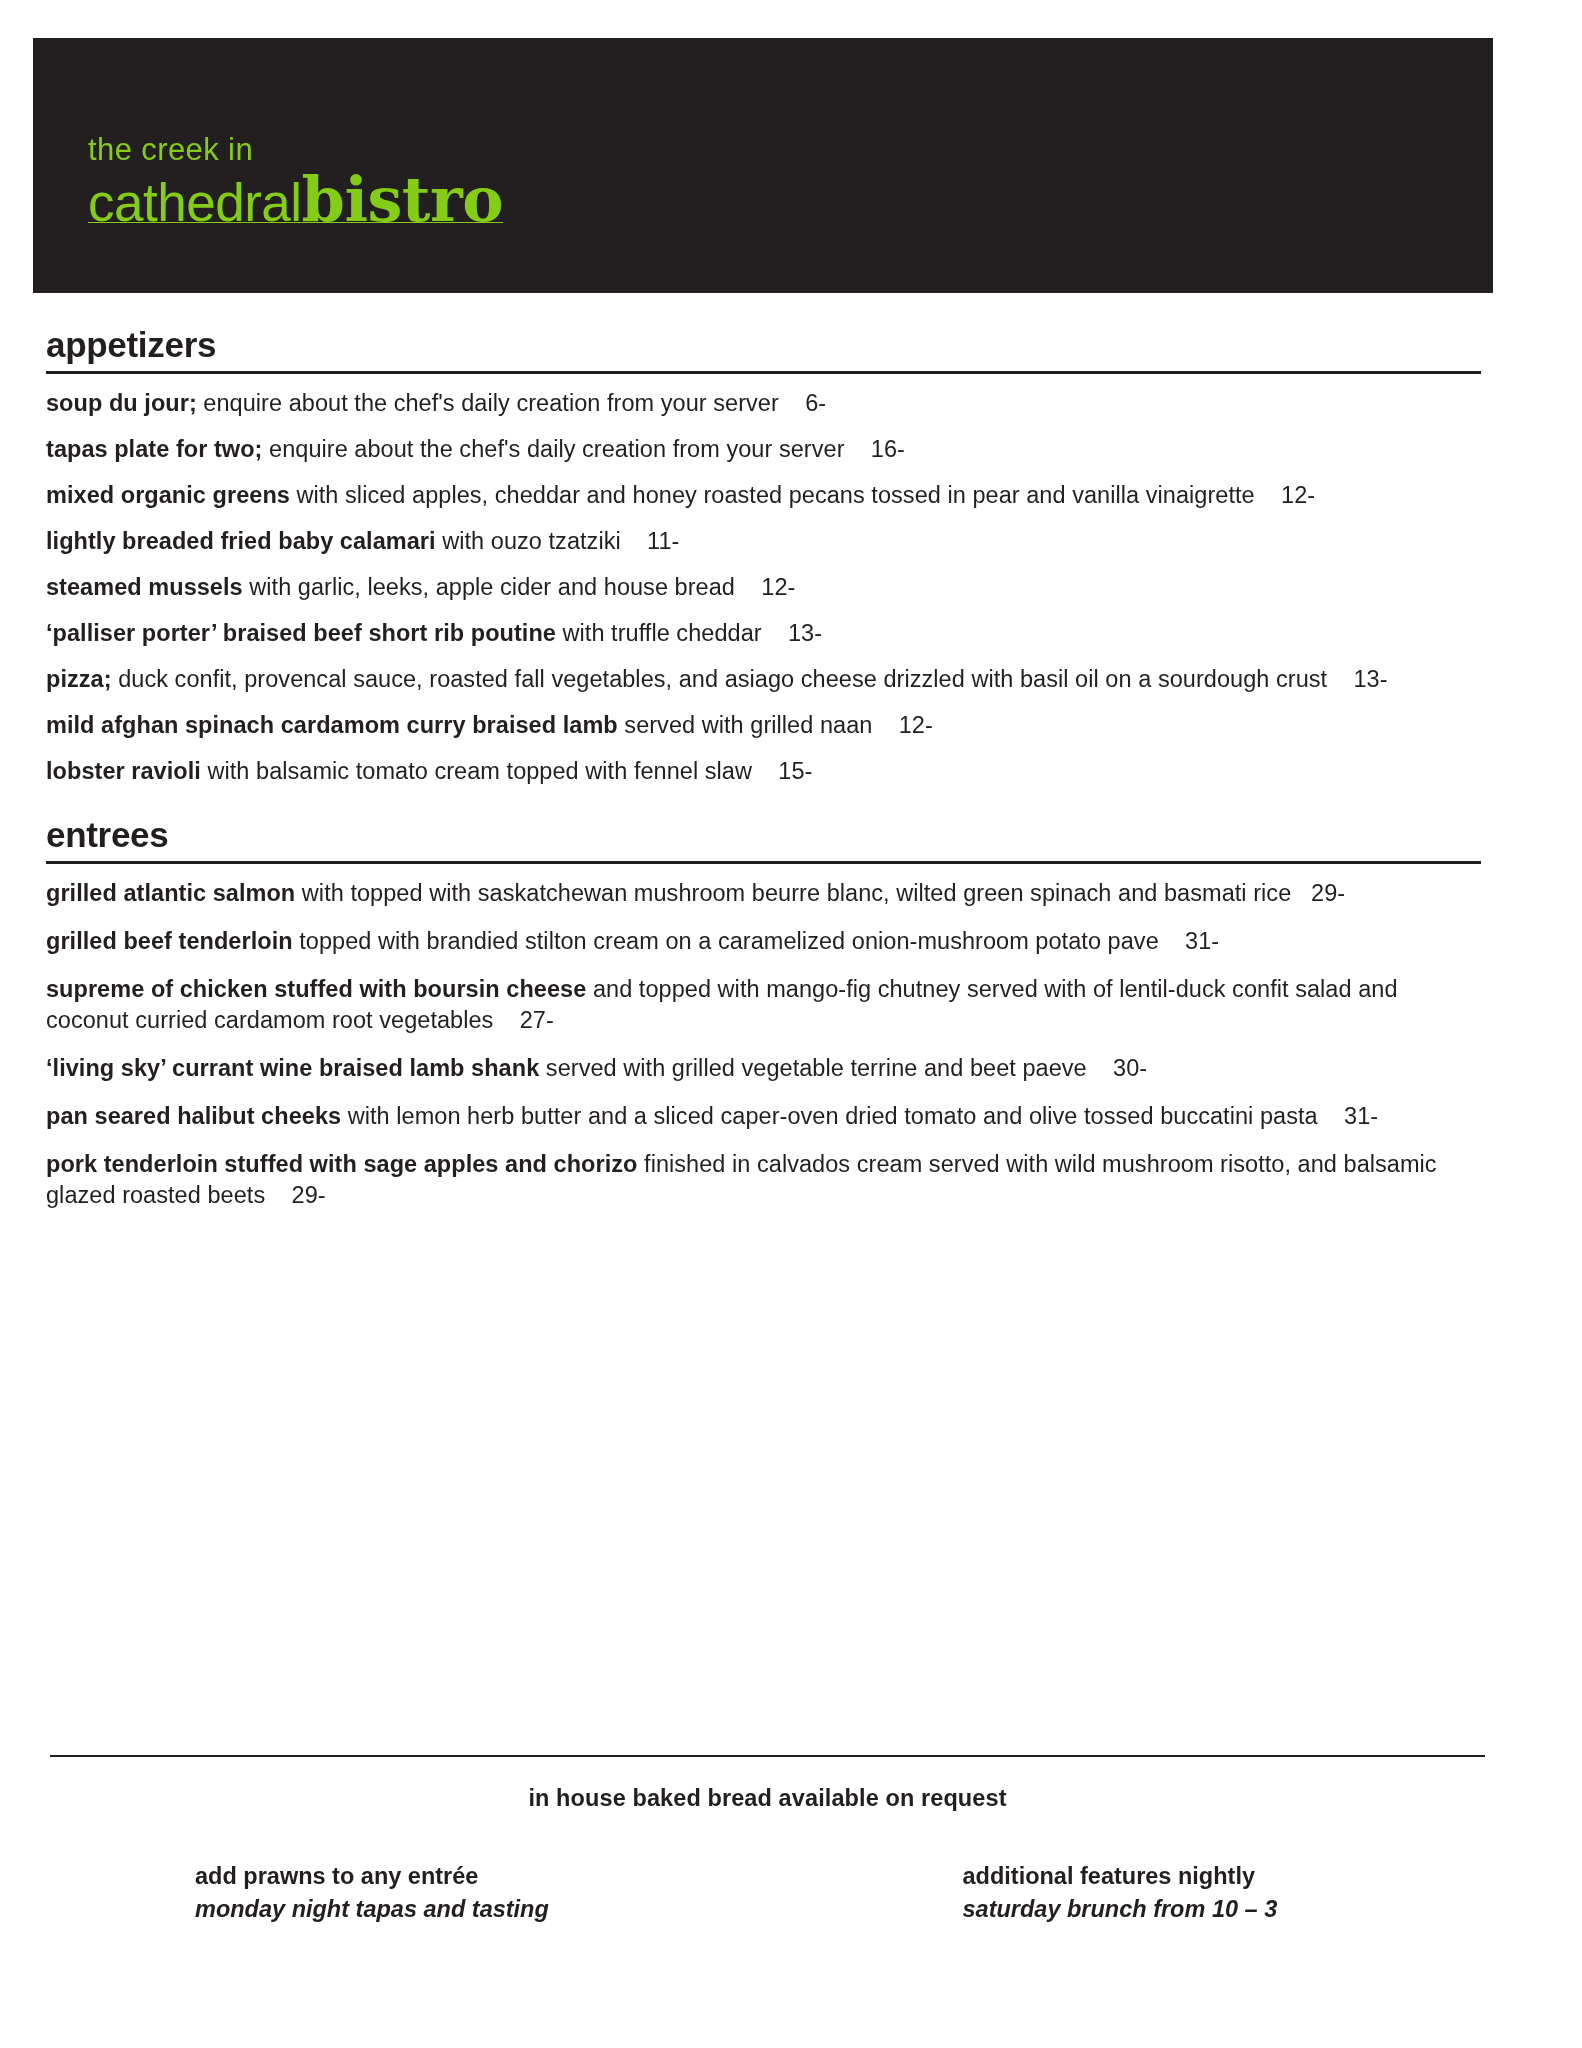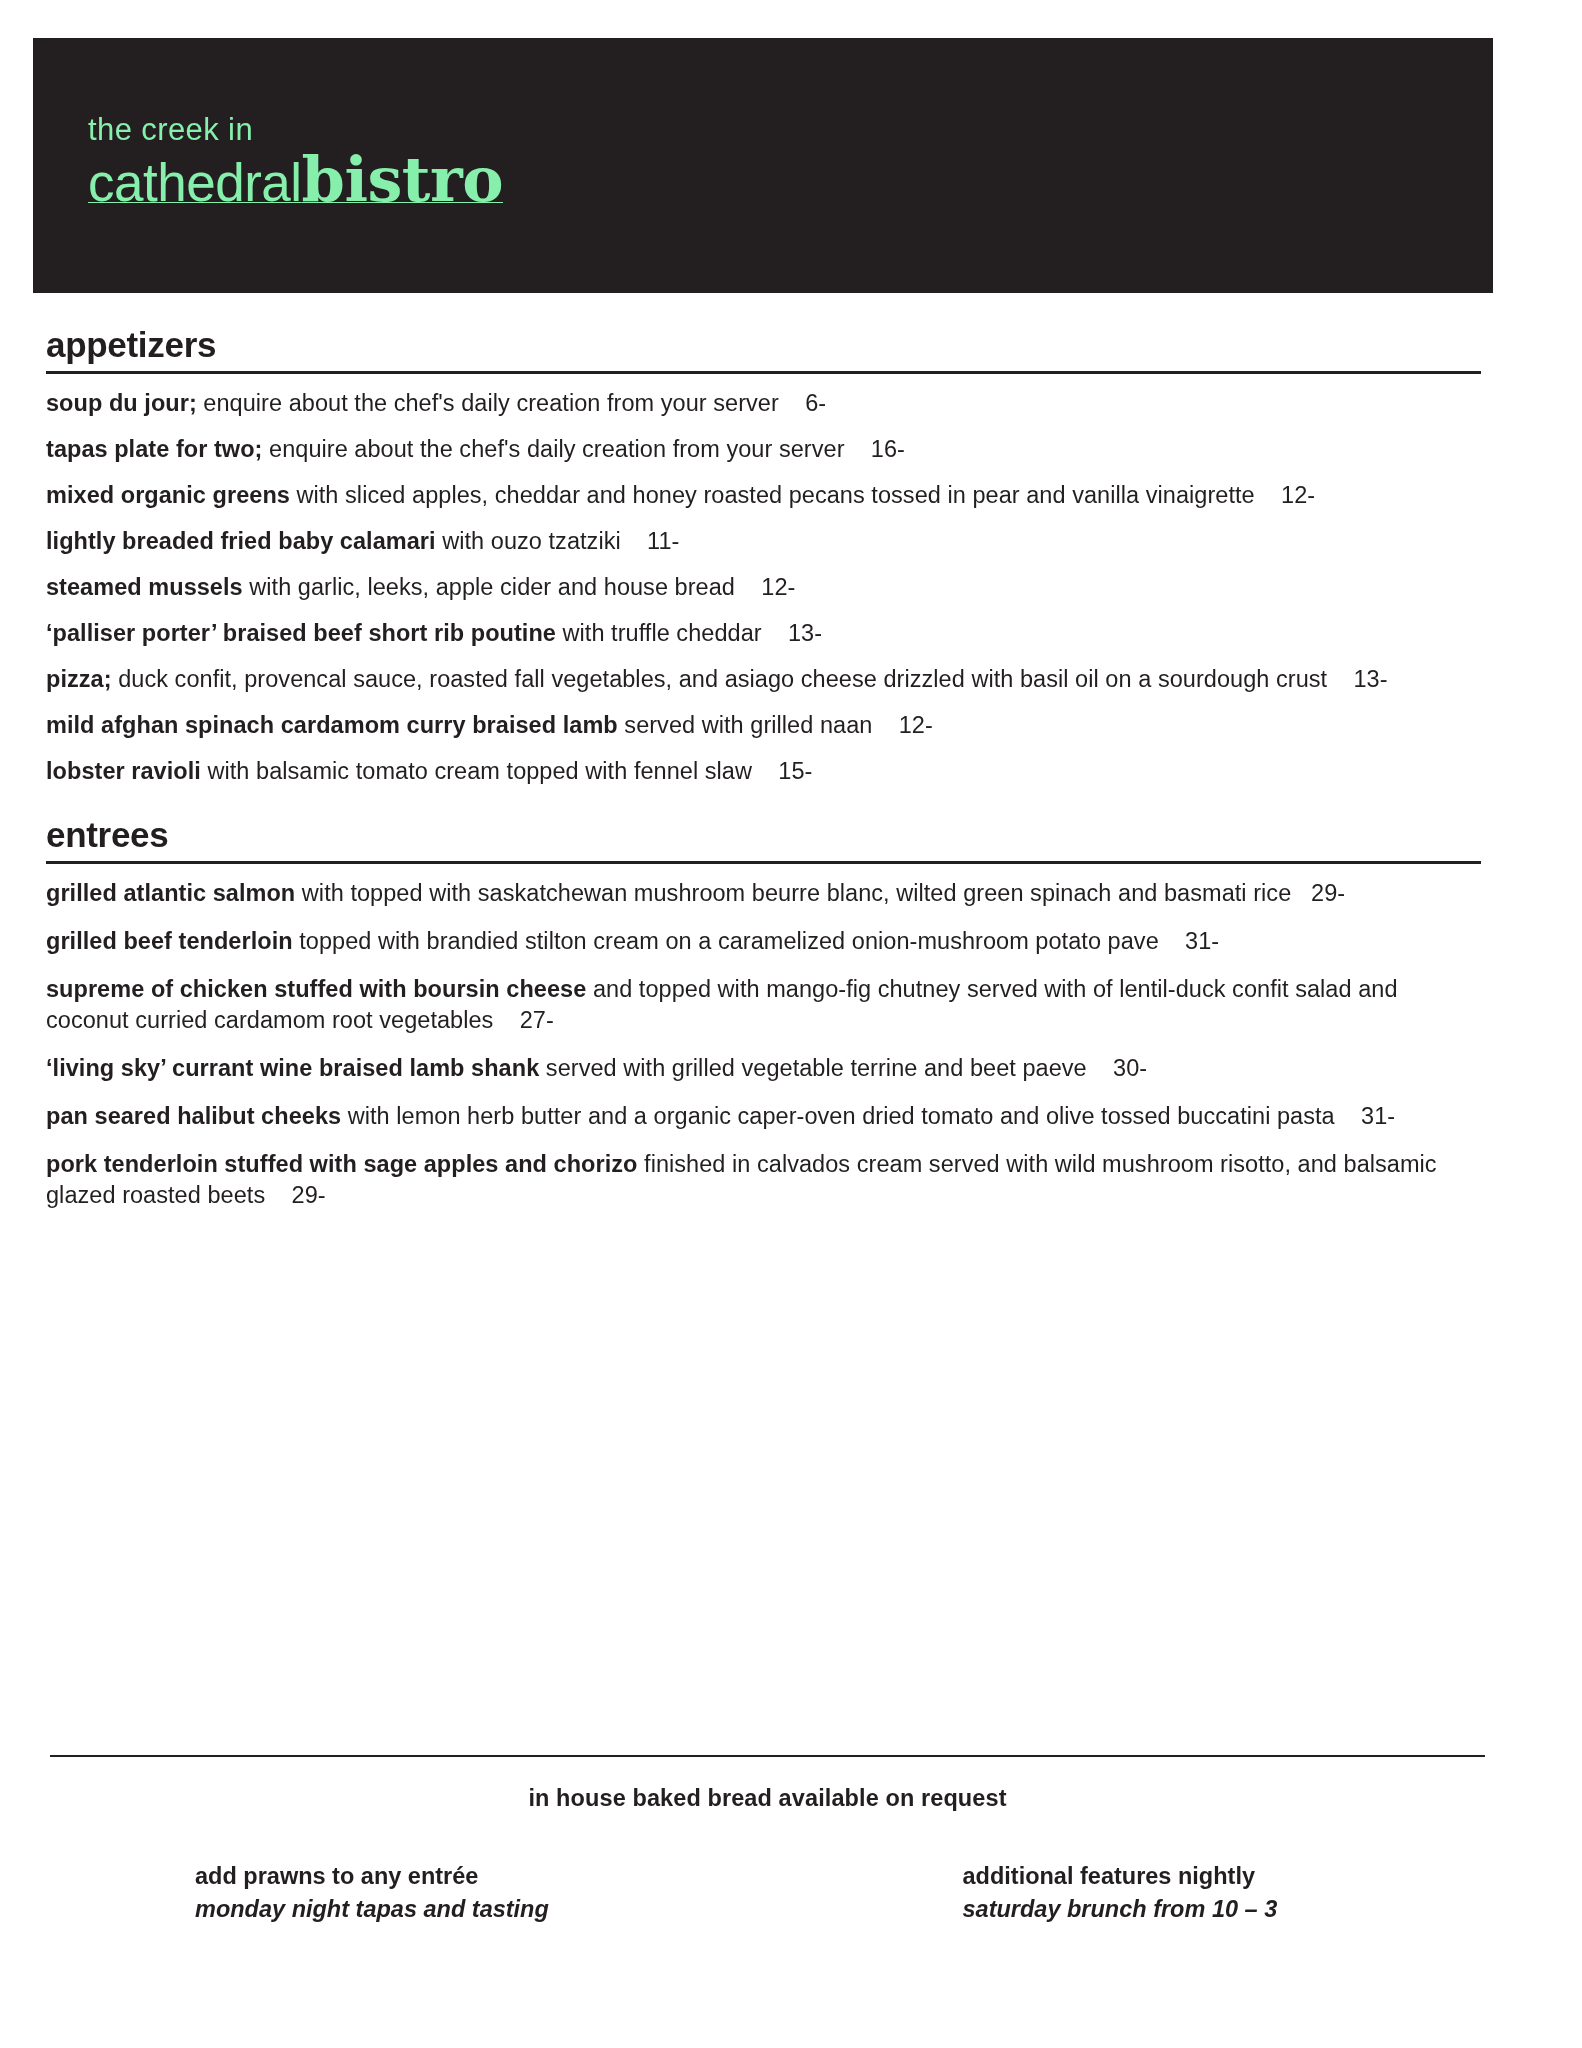--- a/index.html
+++ b/index.html
@@ -28,22 +28,22 @@
     position: absolute;
     left: 33px;
     top: 38px;
     width: 1460px;
     height: 255px;
     background: #231f20;
   }
   .logo {
     position: absolute;
     left: 55px;
-    top: 76px;
-    color: #86efac;
+    top: 96px;
+    color: #84cc16;
   }
   .logo-line1 {
     font-size: 31px;
     letter-spacing: 0.4px;
     line-height: 1;
     font-weight: 400;
     margin-bottom: 4px;
   }
   .logo-line2 {
     line-height: 1;
@@ -204,21 +204,21 @@
         <li class="item">
           <span class="nm">grilled beef tenderloin</span><span class="ds"> topped with brandied stilton cream on a caramelized onion-mushroom potato pave</span><span class="pr">&nbsp;&nbsp;&nbsp;&nbsp;<span>31-</span></span>
         </li>
         <li class="item">
           <span class="nm">supreme of chicken stuffed with boursin cheese</span><span class="ds"> and topped with mango-fig chutney served with of lentil-duck confit salad and coconut curried cardamom root vegetables</span><span class="pr">&nbsp;&nbsp;&nbsp;&nbsp;<span>27-</span></span>
         </li>
         <li class="item">
           <span class="nm">‘living sky’ currant wine braised lamb shank</span><span class="ds"> served with grilled vegetable terrine and beet paeve</span><span class="pr">&nbsp;&nbsp;&nbsp;&nbsp;<span>30-</span></span>
         </li>
         <li class="item">
-          <span class="nm">pan seared halibut cheeks</span><span class="ds"> with lemon herb butter and a organic caper-oven dried tomato and olive tossed buccatini  pasta</span><span class="pr">&nbsp;&nbsp;&nbsp;&nbsp;<span>31-</span></span>
+          <span class="nm">pan seared halibut cheeks</span><span class="ds"> with lemon herb butter and a sliced caper-oven dried tomato and olive tossed buccatini  pasta</span><span class="pr">&nbsp;&nbsp;&nbsp;&nbsp;<span>31-</span></span>
         </li>
         <li class="item">
           <span class="nm">pork tenderloin stuffed with sage apples and chorizo</span><span class="ds"> finished in calvados cream served with wild mushroom risotto, and balsamic glazed roasted beets</span><span class="pr">&nbsp;&nbsp;&nbsp;&nbsp;<span>29-</span></span>
         </li>
       </ul>
     </div>
 
   </div>
 
   <div class="footer">

